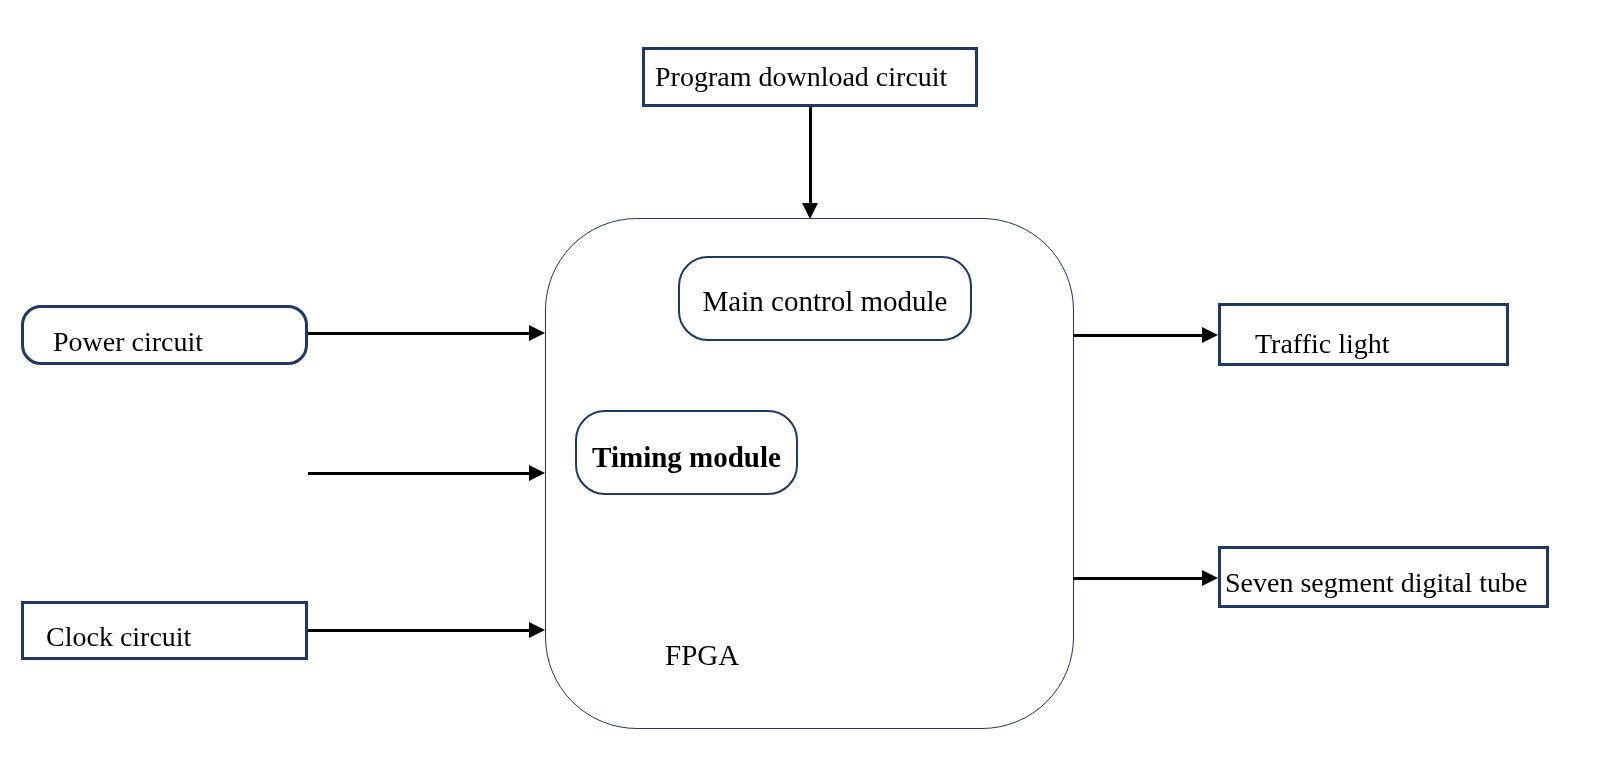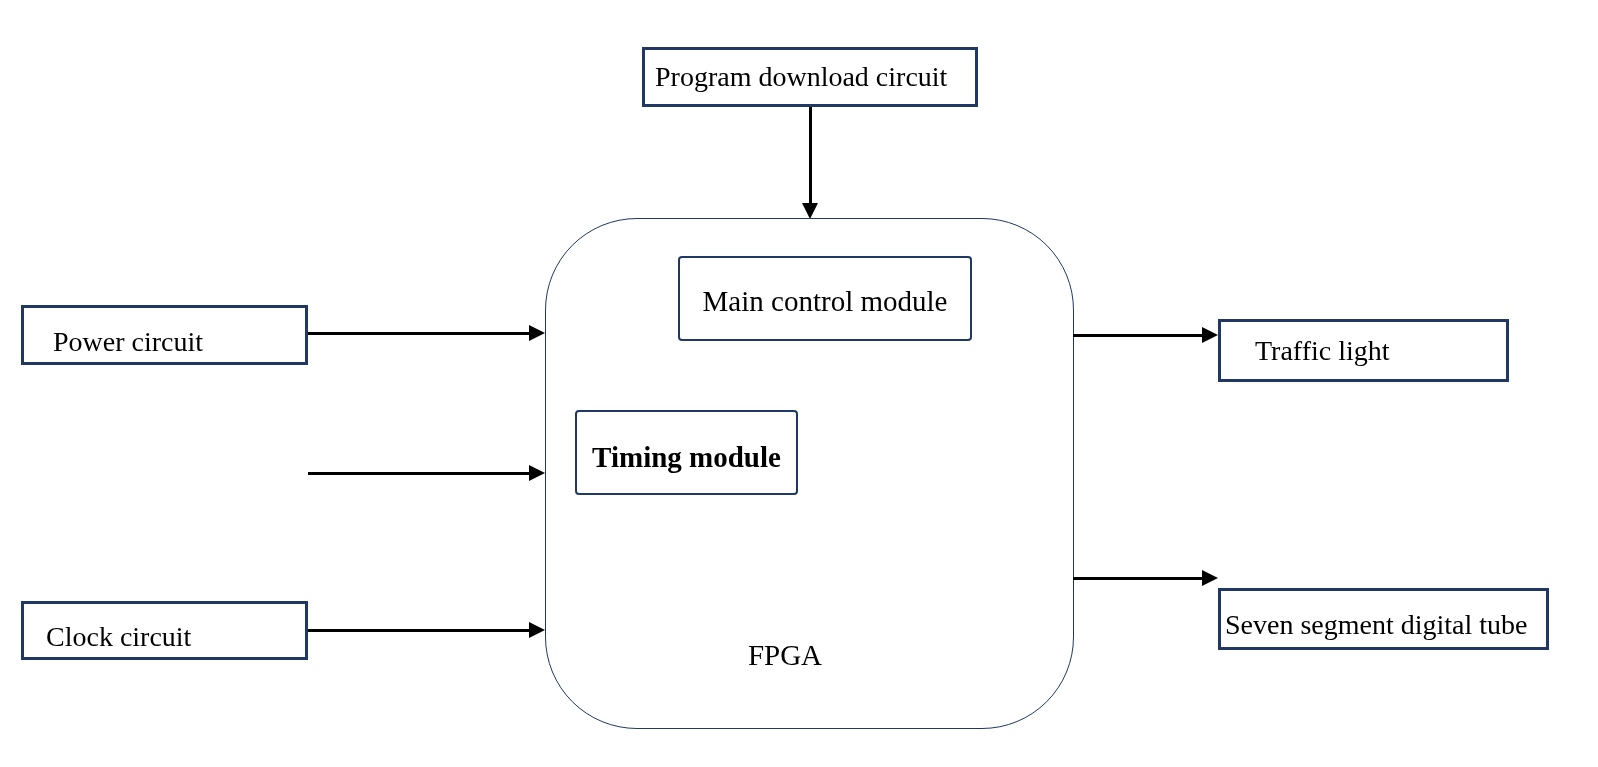--- a/index.html
+++ b/index.html
@@ -25,42 +25,42 @@
     font-size:28px;
     line-height:1.1;
     white-space:nowrap;
   }
   .bottom-left{align-items:flex-end;}
   .v-center{align-items:center;}
   .round-box{
     position:absolute;
     box-sizing:border-box;
     border:2px solid var(--navy);
-    border-radius:4px;
+    border-radius:30px;
     background:#ffffff;
     display:flex;
     align-items:center;
     justify-content:center;
     font-size:29px;
     white-space:nowrap;
   }
   .fpga-frame{
     position:absolute;
     box-sizing:border-box;
     left:545px; top:218px;
     width:529px; height:511px;
     border:1.6px solid var(--navy);
     border-radius:92px;
     background:#ffffff;
   }
   .fpga-label{
     position:absolute;
     left:665px; top:639px;
     width:240px;
-    text-align:center;
+    text-align:left;
     font-size:29px;
   }
   
   .arrow-h{position:absolute;height:16px;}
   .arrow-h .shaft{
     position:absolute;left:0;right:13px;top:50%;
     height:3px;margin-top:-1.5px;background:var(--ink);
   }
   .arrow-h .head{
     position:absolute;right:0;top:50%;margin-top:-8px;
@@ -102,21 +102,21 @@
   <div class="round-box" style="left:678px;top:256px;width:294px;height:85px;padding-top:6px;">
     <span>Main control module</span>
   </div>
 
   <div class="round-box" style="left:575px;top:410px;width:223px;height:85px;padding-top:10px;font-weight:bold;">
     <span>Timing module</span>
   </div>
 
   <div class="fpga-label">FPGA</div>
 
-  <div class="rect-box bottom-left" style="left:21px;top:305px;width:287px;height:60px;padding:0 8px 4px 29px;">
+  <div class="rect-box bottom-left" style="left:21px;top:305px;width:287px;height:60px;padding:0 8px 4px 29px;border-radius:20px;">
     <span>Power circuit</span>
   </div>
 
 
   <div class="rect-box bottom-left" style="left:21px;top:601px;width:287px;height:59px;padding:0 0 4px 22px;">
     <span>Clock circuit</span>
   </div>
 
   <div class="arrow-h" style="left:308px;top:325px;width:237px;">
     <div class="shaft"></div>
@@ -136,21 +136,21 @@
   <div class="arrow-h" style="left:1073px;top:327px;width:145px;">
     <div class="shaft"></div>
     <div class="head"></div>
   </div>
 
   <div class="arrow-h" style="left:1073px;top:570px;width:145px;">
     <div class="shaft"></div>
     <div class="head"></div>
   </div>
 
-  <div class="rect-box bottom-left" style="left:1218px;top:303px;width:291px;height:63px;padding:0 0 12px 34px;margin-top:16px;">
+  <div class="rect-box bottom-left" style="left:1218px;top:303px;width:291px;height:63px;padding:0 0 3px 34px;">
     <span>Traffic light</span>
   </div>
 
-  <div class="rect-box bottom-left" style="left:1218px;top:546px;width:331px;height:62px;padding:0 0 6px 4px;margin-top:42px;">
+  <div class="rect-box bottom-left" style="left:1218px;top:546px;width:331px;height:62px;padding:0 0 6px 4px;">
     <span>Seven segment digital tube</span>
   </div>
 
 </div>
 
 </body></html>

